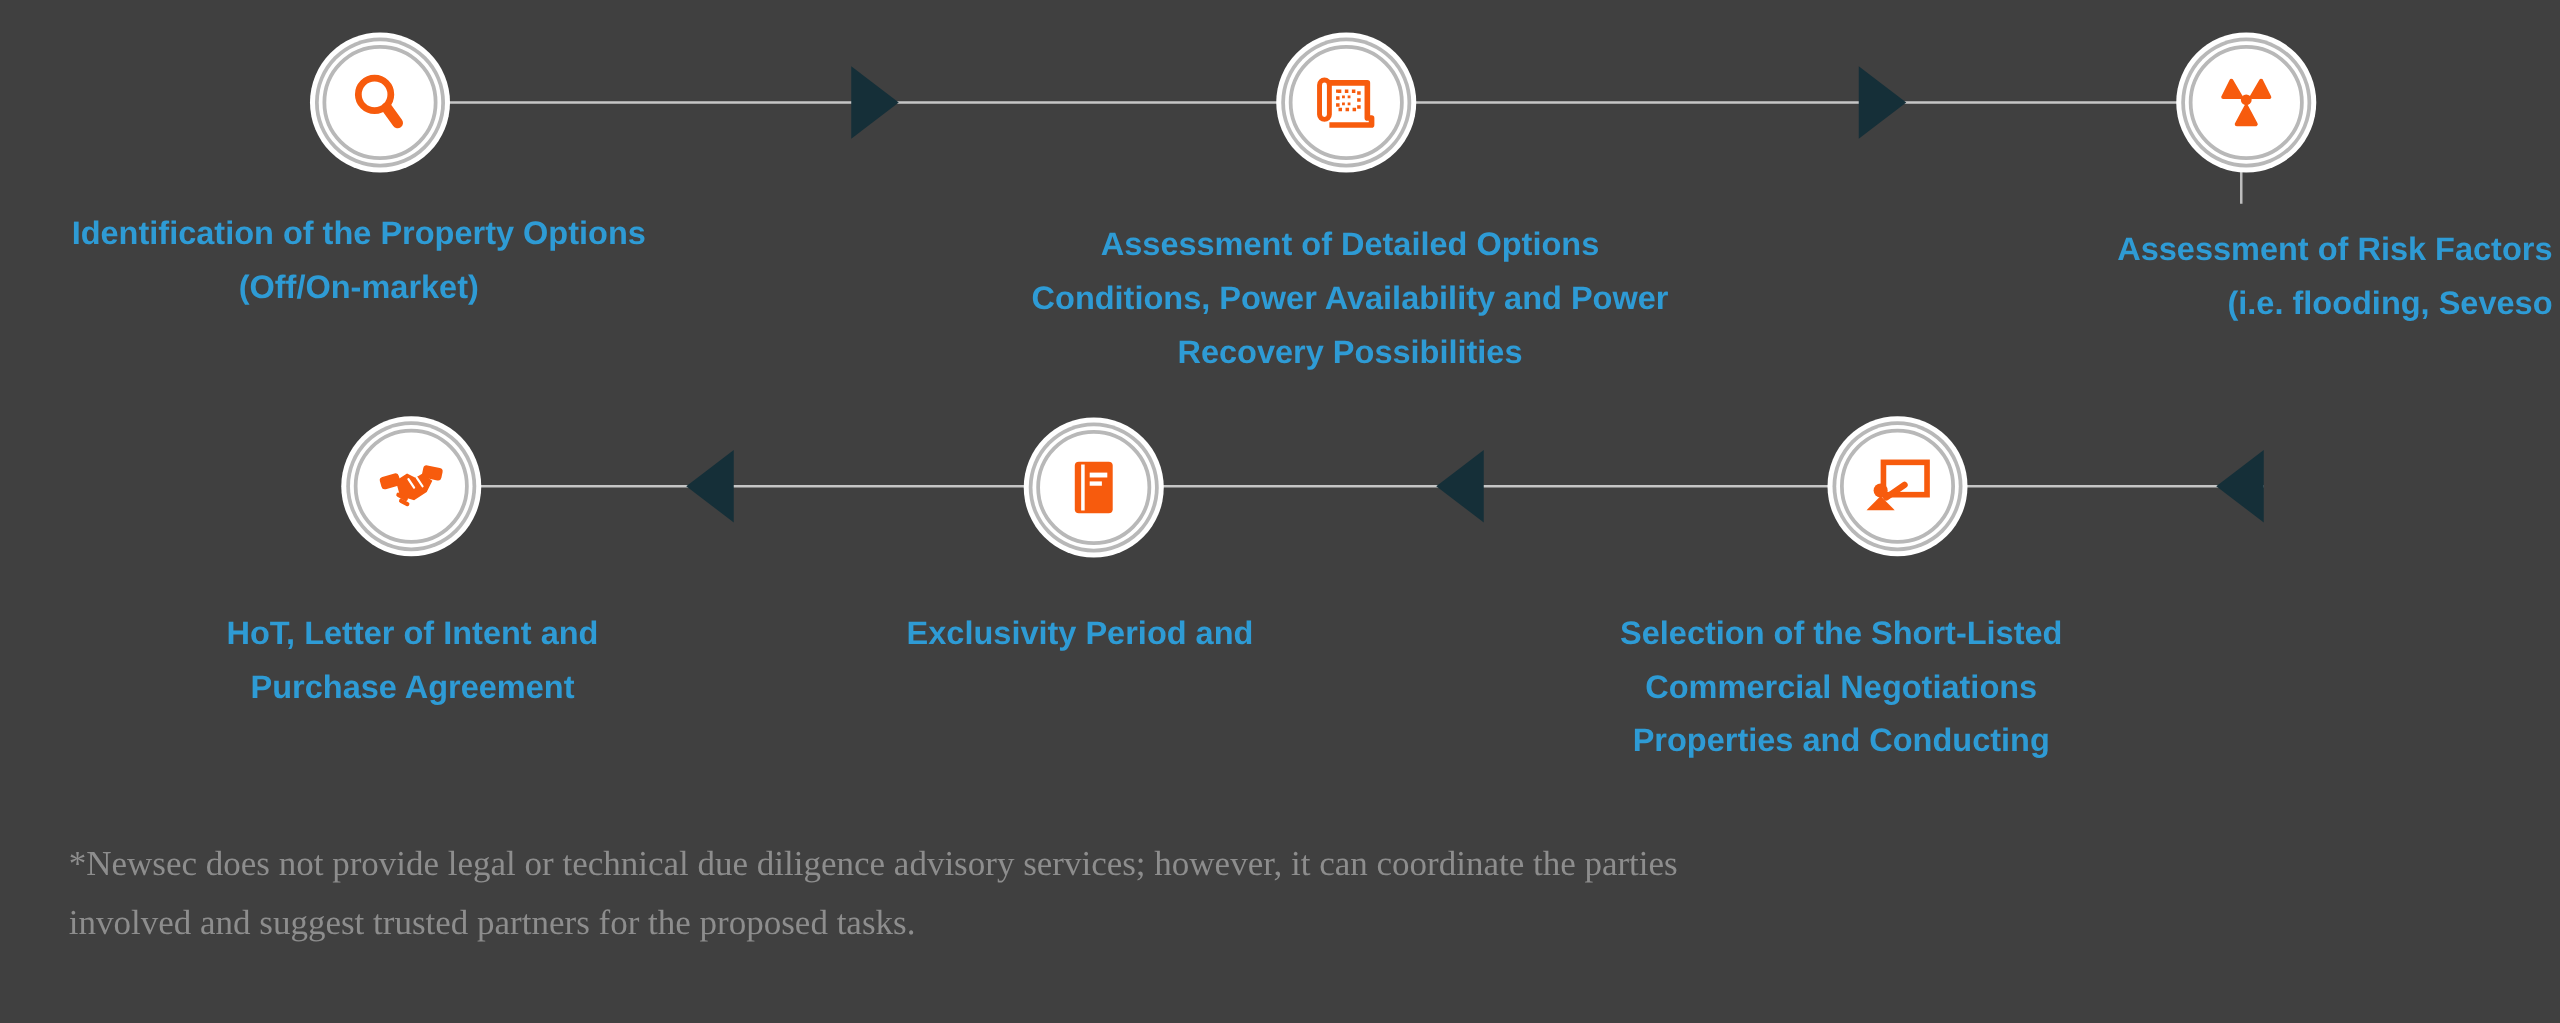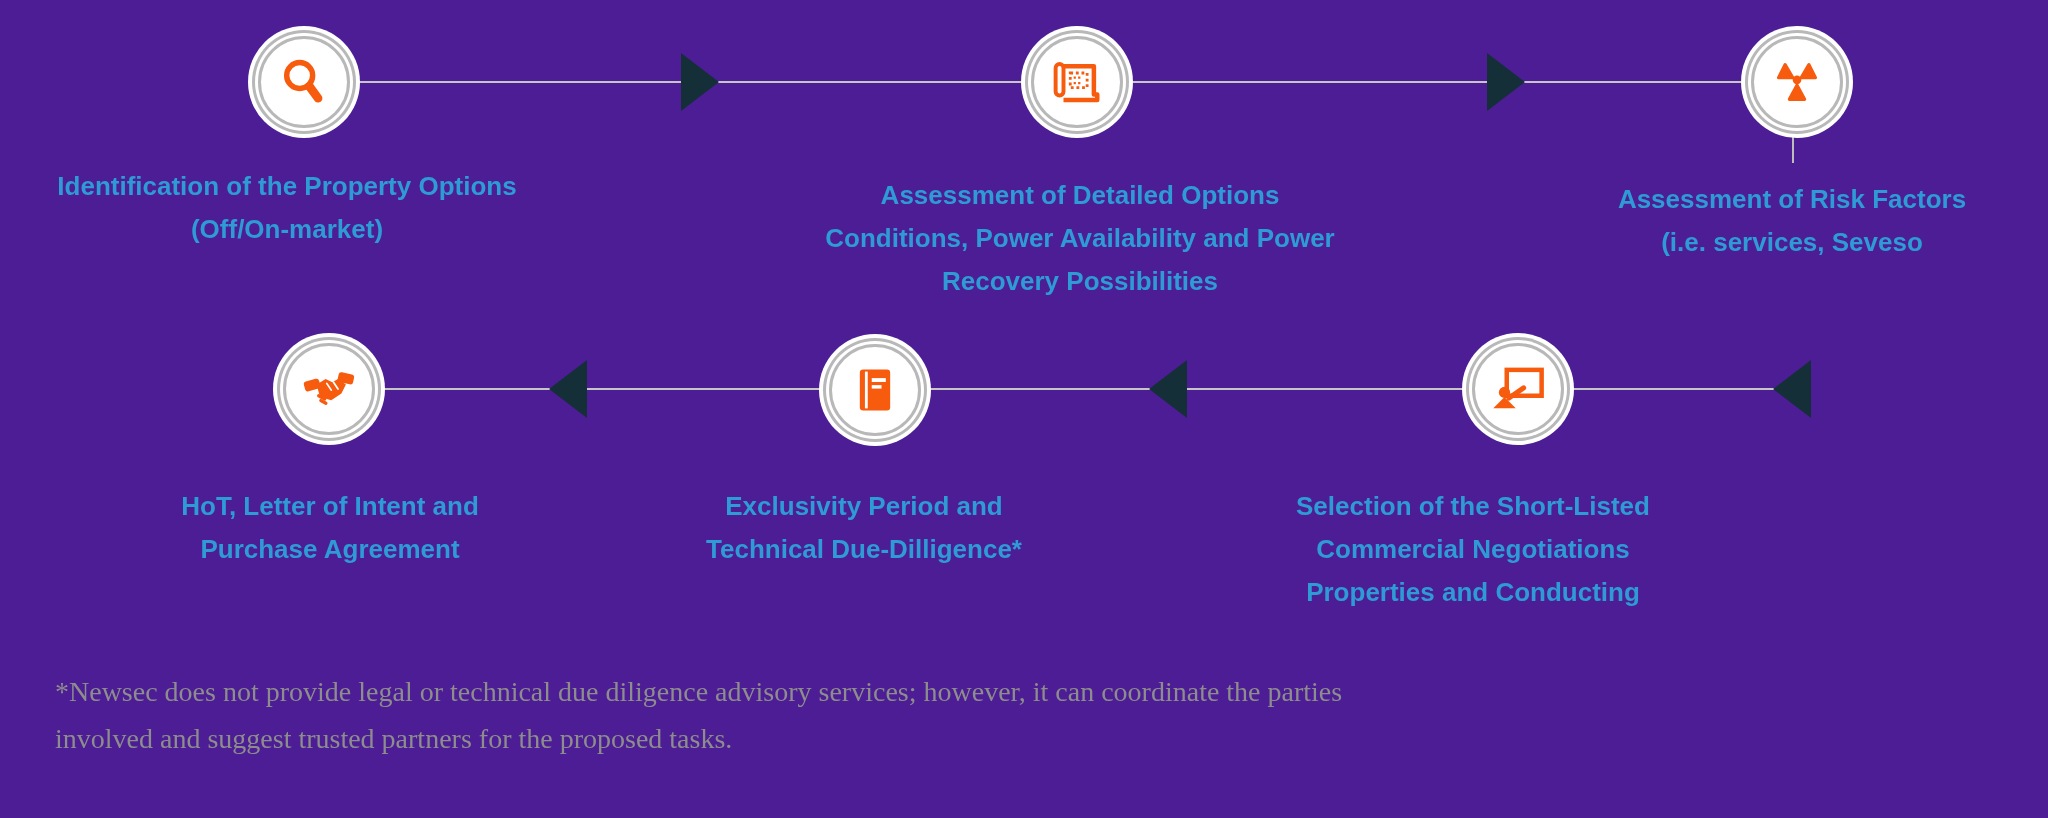--- a/index.html
+++ b/index.html
@@ -1,17 +1,17 @@
 <!DOCTYPE html>
 <html><head>
 <meta charset="utf-8">
 <style>
   html,body{margin:0;padding:0;background:#fff;}
   .canvas{
-    position:relative;width:2048px;height:818px;background:#4c1d95;
+    position:relative;width:2048px;height:818px;background:#404040;
     font-family:"Liberation Sans",sans-serif;overflow:hidden;
   }
   
   .hline{position:absolute;height:2px;background:#c6c6c6;}
   .vline{position:absolute;width:2px;background:#bdbdbd;}
   
   .arrow-right{
     position:absolute;width:0;height:0;
     border-top:29px solid transparent;border-bottom:29px solid transparent;
     border-left:38px solid #152f38;
@@ -118,32 +118,31 @@
 
   <div class="step-label" style="left:7px;top:165px;width:560px;">
     <span>Identification of the Property Options</span>
     <span>(Off/On-market)</span>
   </div>
   <div class="step-label" style="left:770px;top:174px;width:620px;">
     <span>Assessment of Detailed Options</span>
     <span>Conditions, Power Availability and Power</span>
     <span>Recovery Possibilities</span>
   </div>
-  <div class="step-label" style="left:1542px;top:178px;width:500px;">
+  <div class="step-label" style="left:1542px;top:178px;width:500px;text-align:right;">
     <span>Assessment of Risk Factors</span>
-    <span>(i.e. services, Seveso</span>
+    <span>(i.e. flooding, Seveso</span>
   </div>
 
   <div class="step-label" style="left:90px;top:485px;width:480px;text-align:center;">
     <span>HoT, Letter of Intent and</span>
     <span>Purchase Agreement</span>
   </div>
   <div class="step-label" style="left:604px;top:485px;width:520px;">
     <span>Exclusivity Period and</span>
-    <span>Technical Due-Dilligence*</span>
   </div>
   <div class="step-label" style="left:1213px;top:485px;width:520px;">
     <span>Selection of the Short-Listed</span>
     <span>Commercial Negotiations</span>
     <span>Properties and Conducting</span>
   </div>
 
   <div class="footnote" style="left:55px;top:668px;width:1940px;">
     <span>*Newsec does not provide legal or technical due diligence advisory services; however, it can coordinate the parties</span>
     <span>involved and suggest trusted partners for the proposed tasks.</span>

